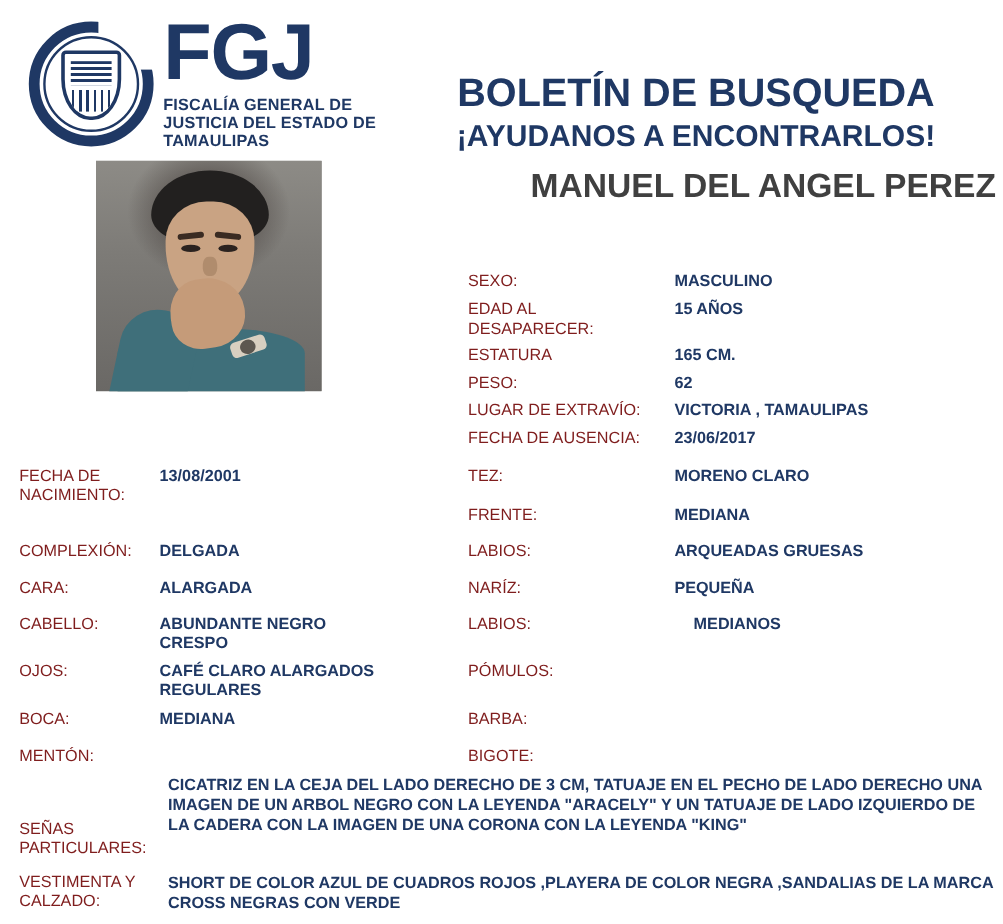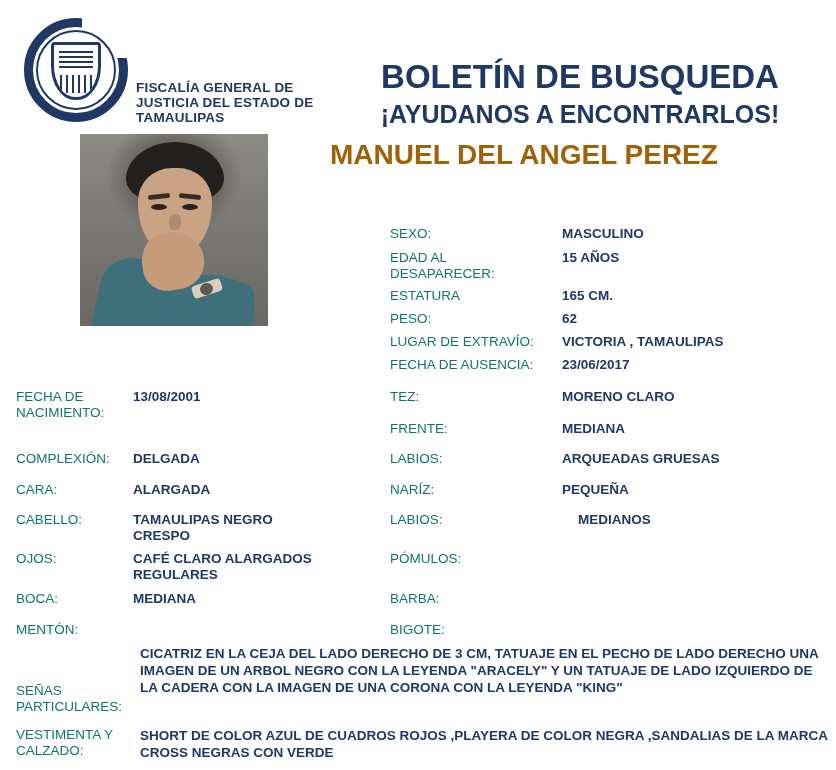--- a/index.html
+++ b/index.html
@@ -224,29 +224,29 @@
     width: 13px; height: 12px; background: #5c5750; border-radius: 50%;
     transform: rotate(-18deg);
   }
 
   
   .name {
     position: absolute;
     left: 330px;
     top: 138px;
     width: 500px;
-    text-align: left;
+    text-align: right;
     font-size: 28px;
     font-weight: bold;
     line-height: 34px;
-    color: #a16207;
+    color: #404040;
   }
   .f-label {
     position: absolute;
-    color: #0f766e;
+    color: #7f1d1d;
     font-weight: normal;
     font-size: 13.5px;
     line-height: 16px;
   }
   .f-value {
     position: absolute;
     color: #1f3864;
     font-weight: bold;
     font-size: 13.5px;
     line-height: 16px;
@@ -260,20 +260,21 @@
   <div class="logo-block">
     <div class="logo-seal">
       <div class="ring-outer"></div>
       <div class="ring-gap"></div>
       <div class="ring-inner"></div>
       <div class="shield">
         <div class="shield-lines"></div>
         <div class="shield-lines2"></div>
       </div>
     </div>
+    <div class="fgj-text">FGJ</div>
     <div class="fgj-sub">FISCALÍA GENERAL DE JUSTICIA DEL ESTADO DE TAMAULIPAS</div>
   </div>
 
   <div class="header-right">
     <div class="boletin">BOLETÍN DE BUSQUEDA</div>
     <div class="ayudanos">¡AYUDANOS A ENCONTRARLOS!</div>
   </div>
 </div>
 
 <div class="photo">
@@ -340,21 +341,21 @@
 <div class="f-label" style="left:16px; top:389px; width:110px;">FECHA DE NACIMIENTO:</div>
 <div class="f-value" style="left:133px; top:389px;">13/08/2001</div>
 
 <div class="f-label" style="left:16px; top:451px;">COMPLEXIÓN:</div>
 <div class="f-value" style="left:133px; top:451px;">DELGADA</div>
 
 <div class="f-label" style="left:16px; top:482px;">CARA:</div>
 <div class="f-value" style="left:133px; top:482px;text-align:right;">ALARGADA</div>
 
 <div class="f-label" style="left:16px; top:512px;">CABELLO:</div>
-<div class="f-value" style="left:133px; top:512px; width:180px;">TAMAULIPAS NEGRO CRESPO</div>
+<div class="f-value" style="left:133px; top:512px; width:180px;">ABUNDANTE NEGRO CRESPO</div>
 
 <div class="f-label" style="left:16px; top:551px;">OJOS:</div>
 <div class="f-value" style="left:133px; top:551px; width:190px;">CAFÉ CLARO ALARGADOS REGULARES</div>
 
 <div class="f-label" style="left:16px; top:591px;">BOCA:</div>
 <div class="f-value" style="left:133px; top:591px;">MEDIANA</div>
 
 <div class="f-label" style="left:16px; top:622px;">MENTÓN:</div>
 <div class="f-value" style="left:133px; top:622px;"></div>
 

